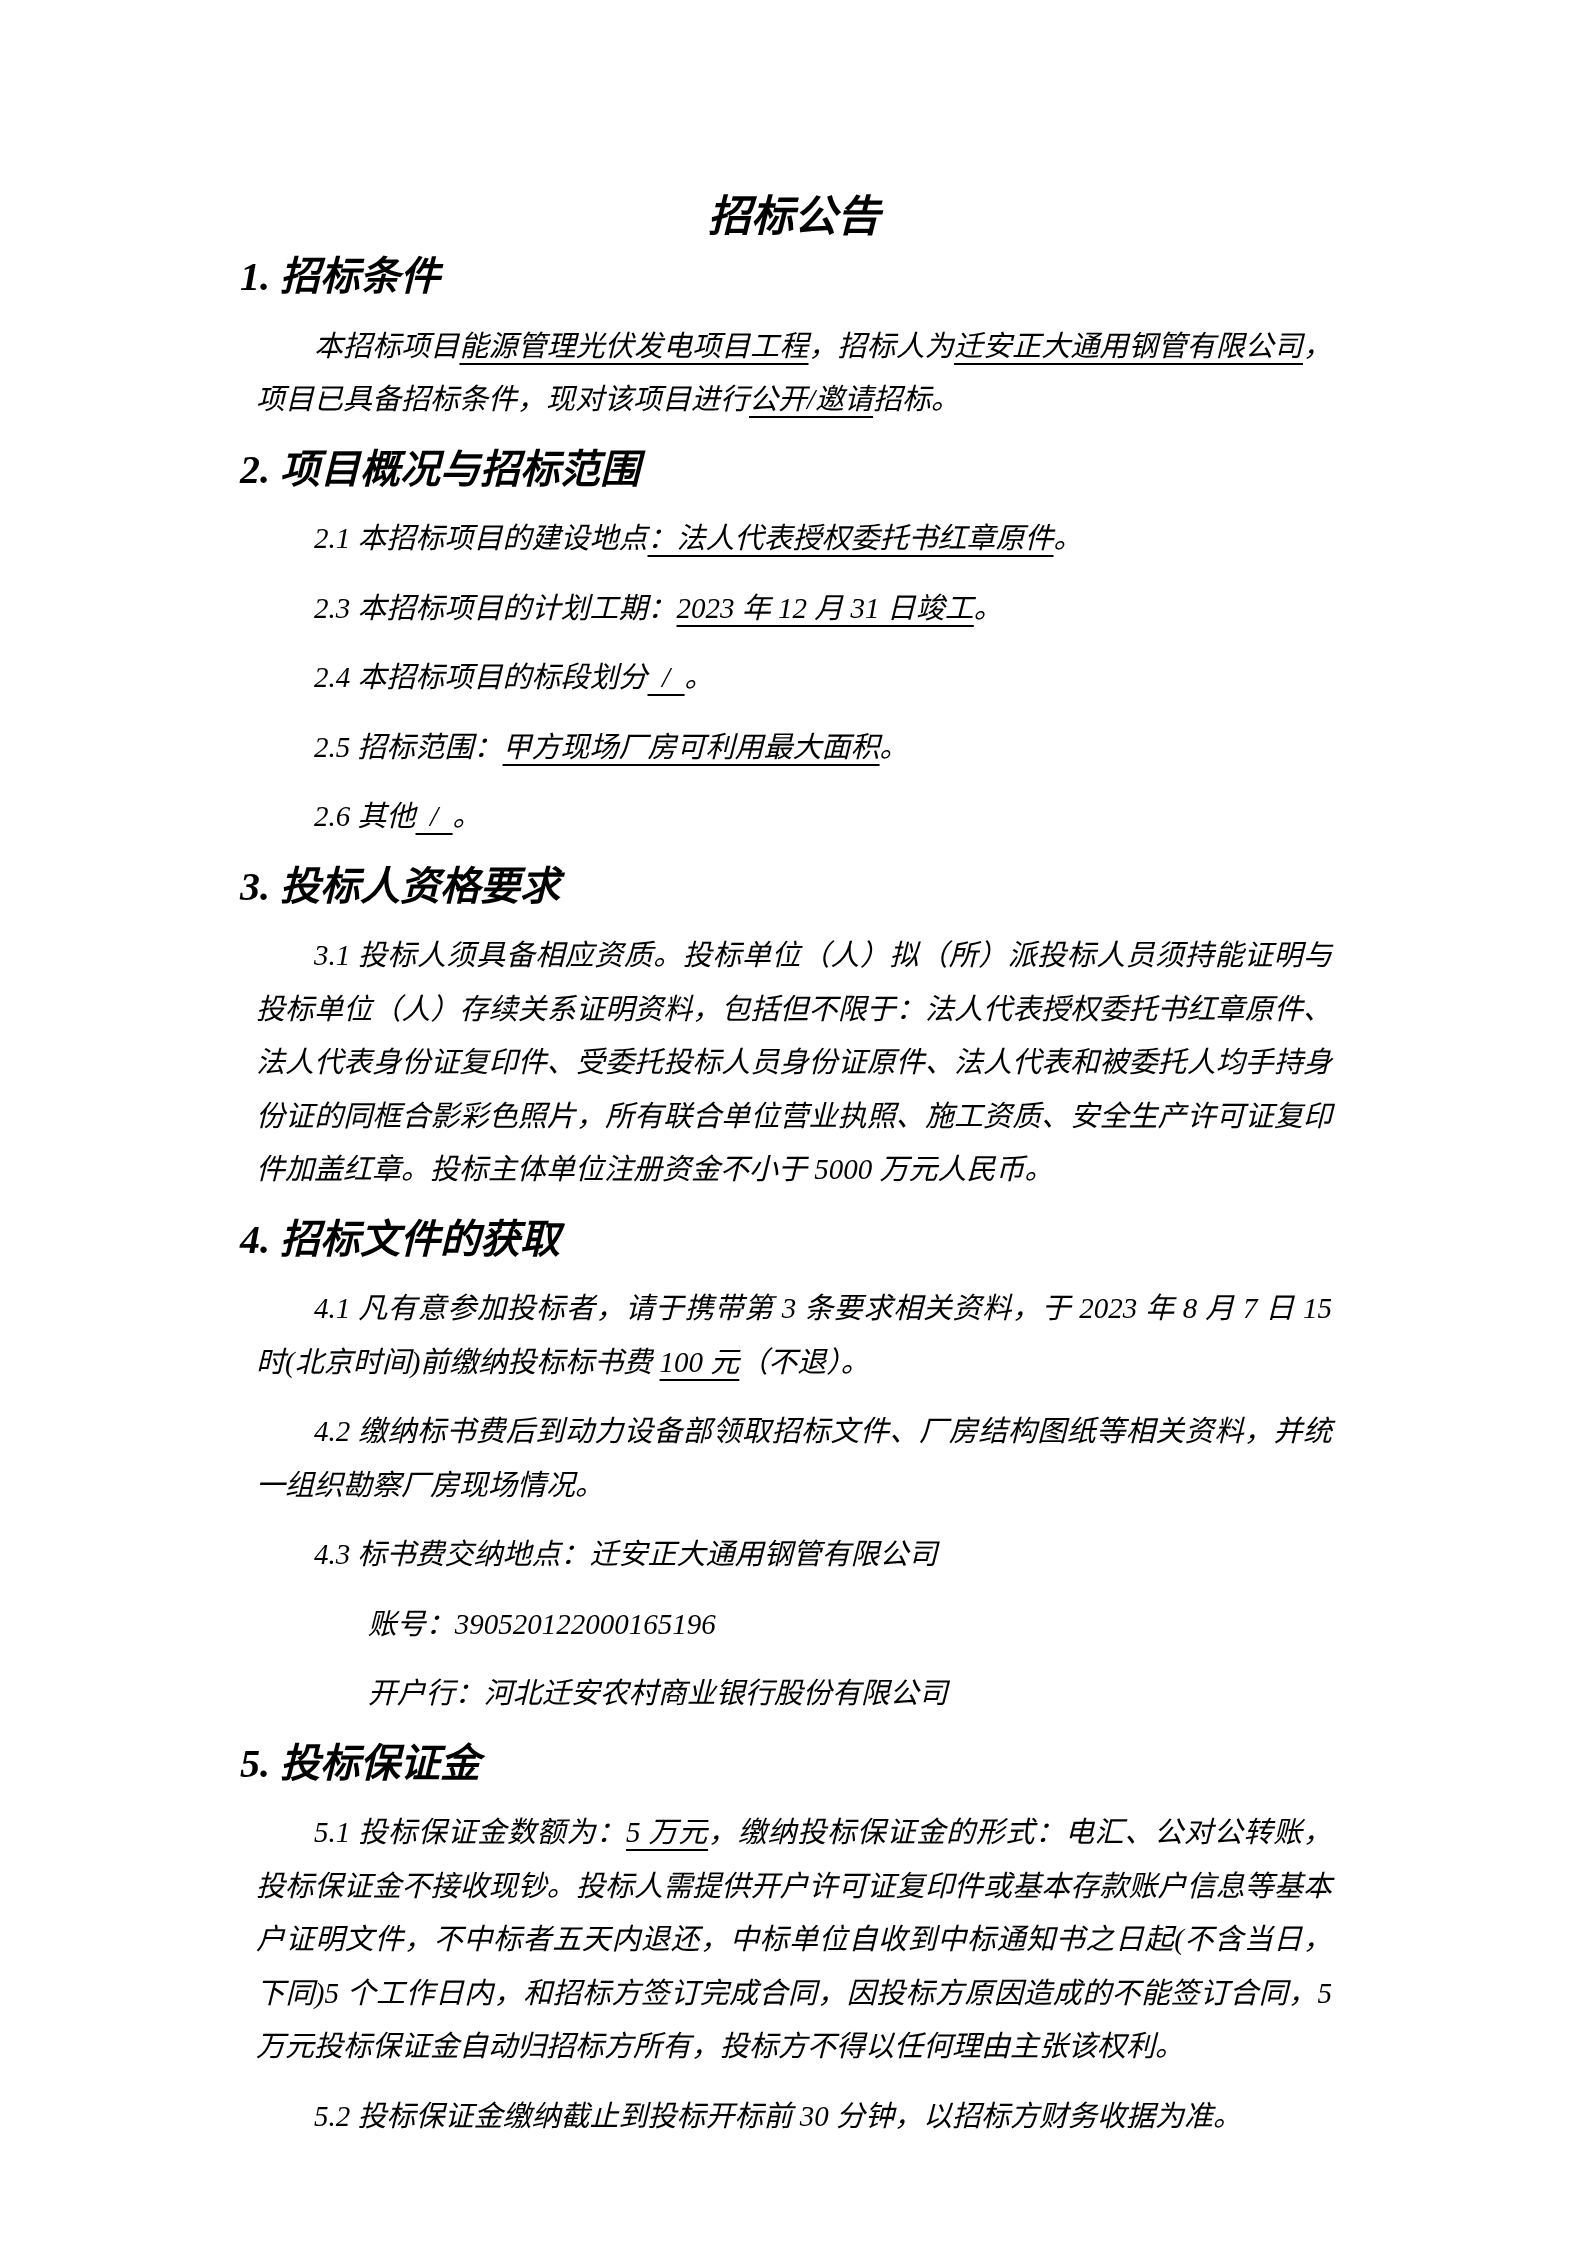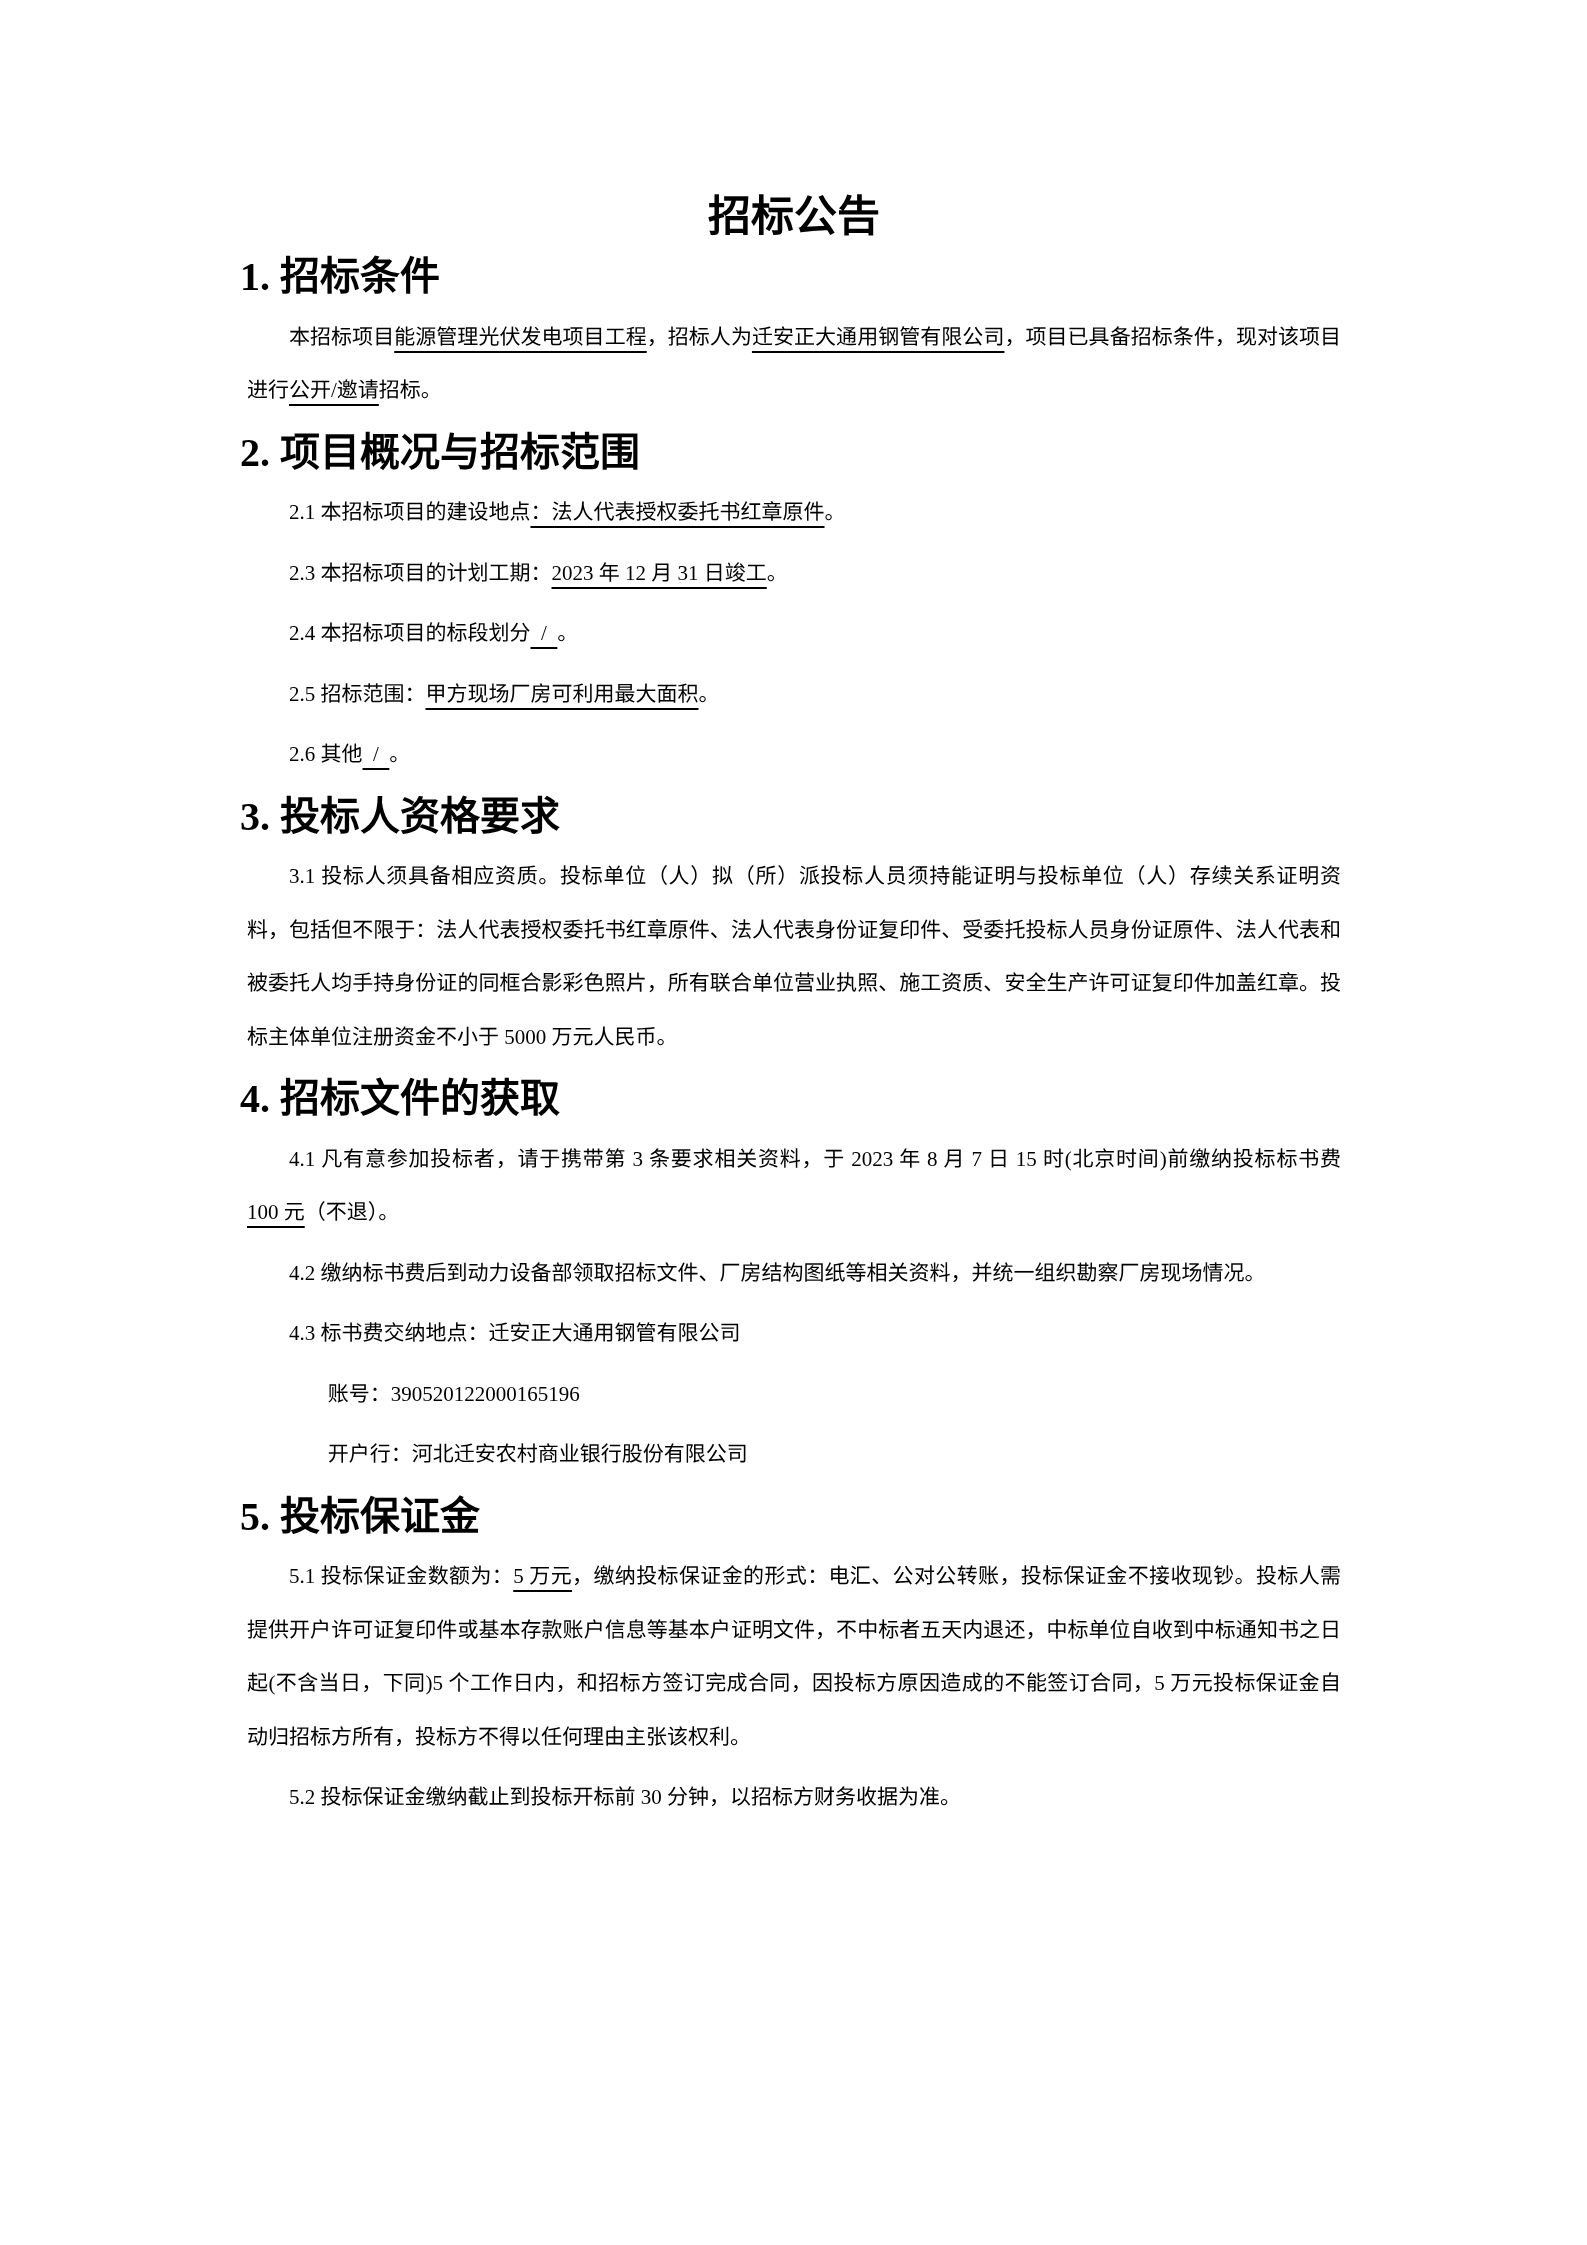--- a/index.html
+++ b/index.html
@@ -10,37 +10,38 @@
   .page {
     position: relative;
     width: 1587px;
     height: 2245px;
     box-sizing: border-box;
     padding: 192px 239px 0 240px;
     background: #ffffff;
     color: #000000;
     font-family: "Liberation Serif", "DejaVu Serif", serif;
     overflow: hidden;
+    font-style: italic;
   }
   .title {
     margin: 0 0 5px 0;
     font-size: 43px;
     line-height: 50px;
     font-weight: 700;
     text-align: center;
   }
   .sec-heading {
     margin: 8px 0 6px 0;
     font-size: 40px;
     line-height: 53.5px;
     font-weight: 700;
   }
   .para {
-    margin: 7px;
-    font-size: 21px;
+    margin: 16px;
+    font-size: 29px;
     line-height: 53.5px;
     text-align: justify;
     text-indent: 2em;
   }
   .para.deep {
     text-indent: 3.85em;
   }
   .u {
     white-space: pre;
     text-decoration: underline;

